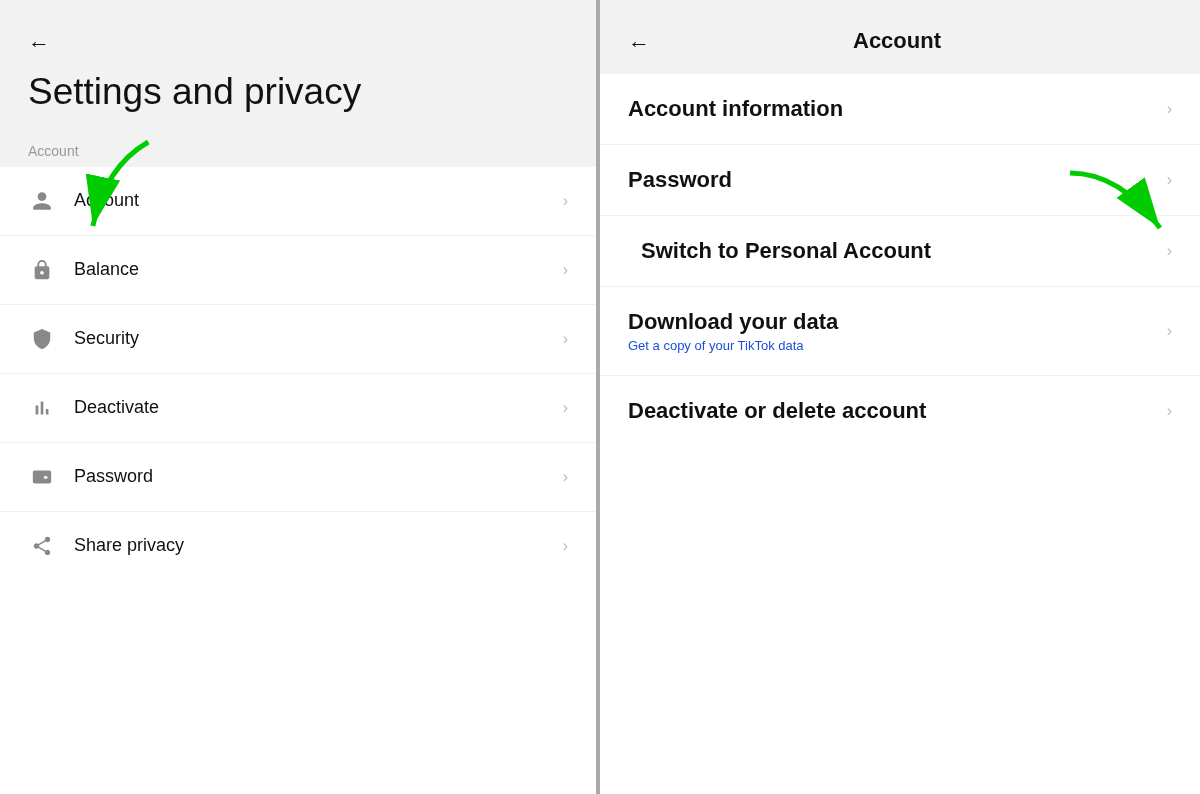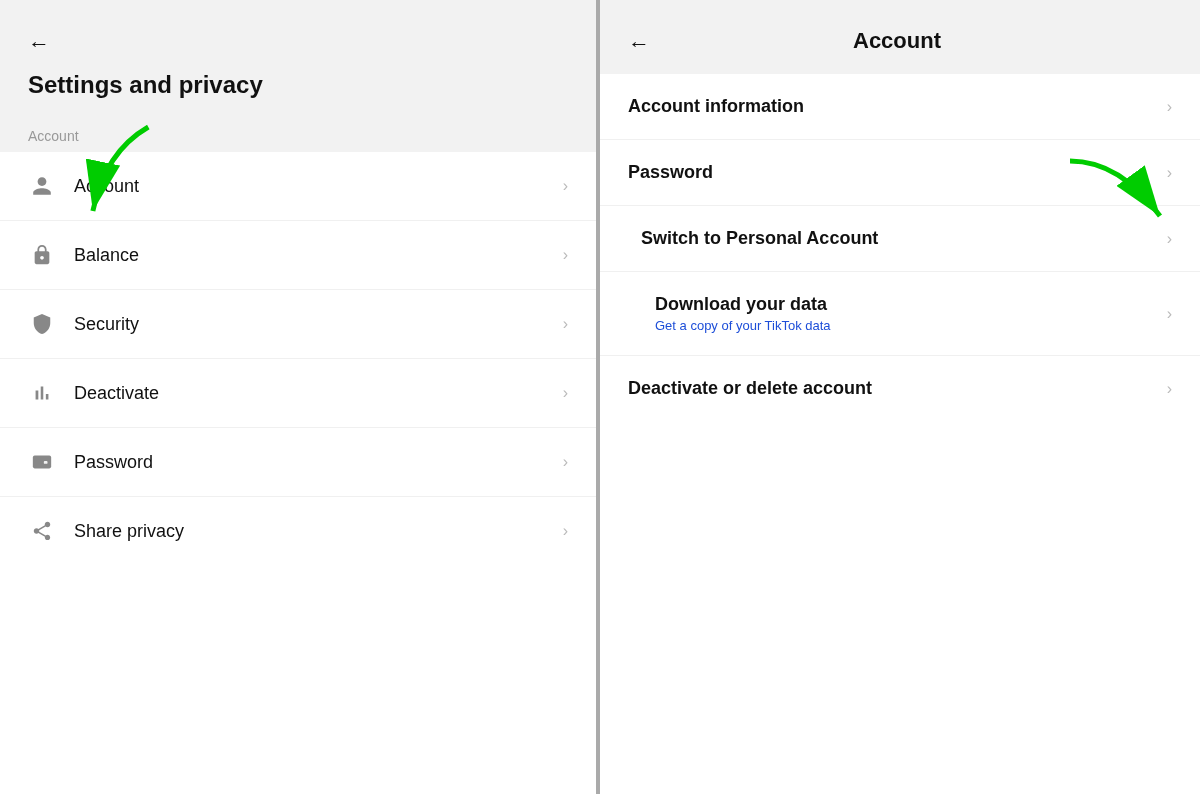--- a/index.html
+++ b/index.html
@@ -31,22 +31,22 @@
       border: none;
       cursor: pointer;
       font-size: 22px;
       color: #111;
       padding: 0;
       margin-bottom: 18px;
       display: block;
     }
 
     .page-title {
-      font-size: 24px;
-      font-weight: 700;
+      font-size: 37px;
+      font-weight: 400;
       color: #111;
       line-height: 1.1;
     }
 
     .section-label {
       padding: 14px 28px 8px 28px;
       font-size: 14px;
       color: #999;
       background: #f2f2f2;
     }
@@ -138,35 +138,34 @@
       cursor: pointer;
       position: relative;
       background: #fff;
     }
 
     .right-menu-item:last-child {
       border-bottom: none;
     }
 
     .right-menu-label {
-      font-size: 18px;
+      font-size: 22px;
       color: #111;
       font-weight: 600;
       flex: 1;
     }
 
     .right-menu-sublabel {
       font-size: 13px;
       color: #1d4ed8;
       margin-top: 3px;
     }
 
     .right-menu-text {
       flex: 1;
-      margin-left: 27px;
     }
 
     
     .icon-svg {
       width: 22px;
       height: 22px;
       fill: #888;
     }
   </style>
 </head>

